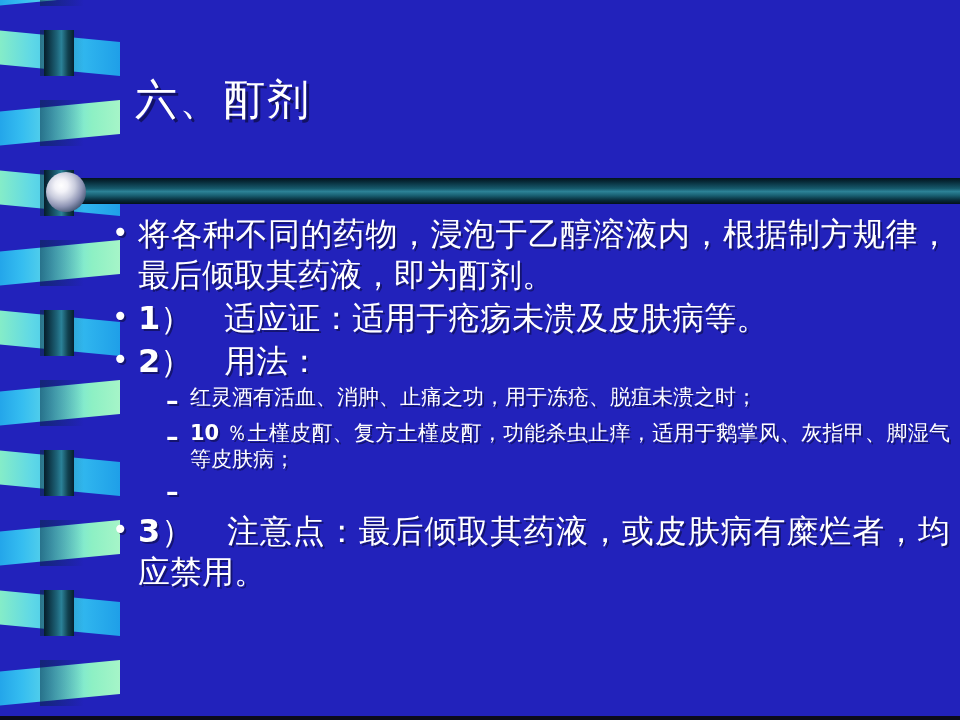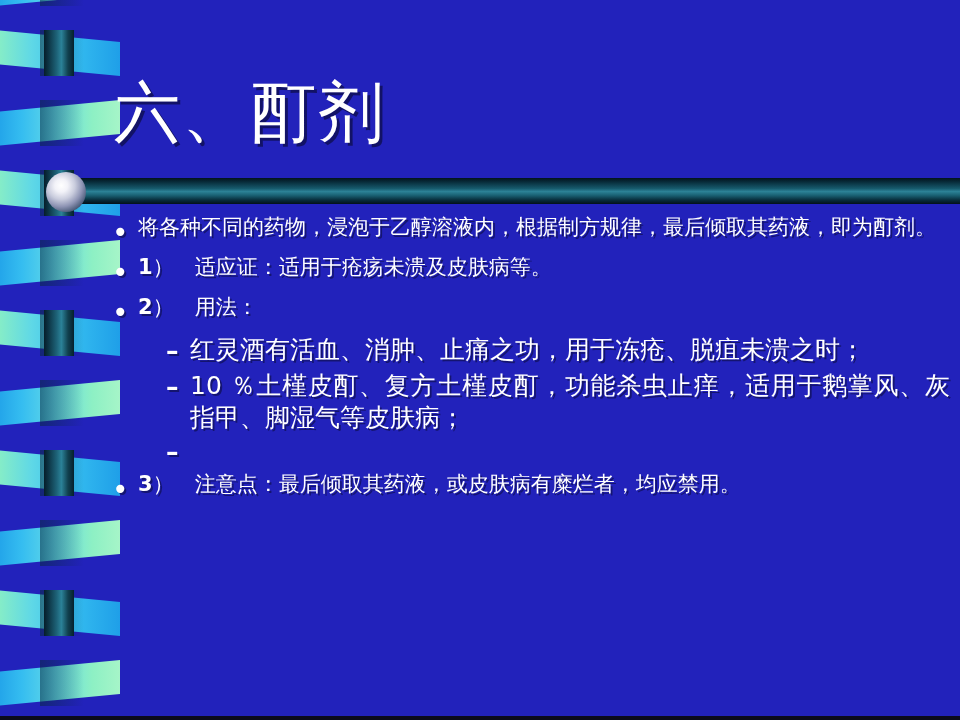--- a/index.html
+++ b/index.html
@@ -97,24 +97,24 @@
         #1d6277 42%,
         #2b8298 58%,
         #11414f 80%,
         #05202c 100%);
     z-index: 4;
   }
 
   
   .title {
     position: absolute;
-    left: 114px;
+    left: 135px;
     top: 78px;
     width: 700px;
-    font-size: 66px;
+    font-size: 42px;
     line-height: 1.05;
     color: #ffffff;
     letter-spacing: 2px;
     text-shadow: 3px 3px 0 rgba(0,0,0,0.45);
     z-index: 5;
     white-space: nowrap;
   }
 
   
   .divider {
@@ -173,21 +173,21 @@
     width: 26px;
     font-size: 28px;
     line-height: 38px;
     text-align: left;
     color: #ffffff;
     text-shadow: 2px 2px 0 rgba(0,0,0,0.40);
   }
 
   .bullet-l1 .text {
     flex: 1 1 auto;
-    font-size: 21px;
+    font-size: 32px;
     line-height: 1.28;
     text-shadow: 2px 2px 0 rgba(0,0,0,0.40);
     text-align: justify;
   }
 
   .bullet-l1 .num {
     font-weight: bold;
   }
 
   .sublist {
@@ -205,28 +205,28 @@
     width: 24px;
     font-size: 25px;
     font-weight: bold;
     line-height: 34px;
     color: #ffffff;
     text-shadow: 2px 2px 0 rgba(0,0,0,0.40);
   }
 
   .bullet-l2 .text {
     flex: 1 1 auto;
-    font-size: 25px;
+    font-size: 21px;
     line-height: 1.26;
     text-shadow: 2px 2px 0 rgba(0,0,0,0.40);
     text-align: justify;
   }
 
   .bullet-l2 .num {
-    font-weight: normal;
+    font-weight: bold;
   }
 
   
   .bottom-edge {
     position: absolute;
     left: 0;
     bottom: 0;
     width: 960px;
     height: 4px;
     background: #0b0b1c;

